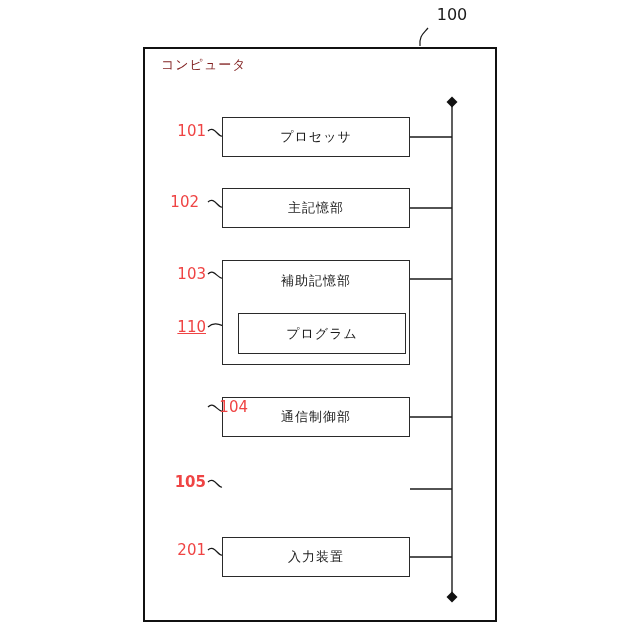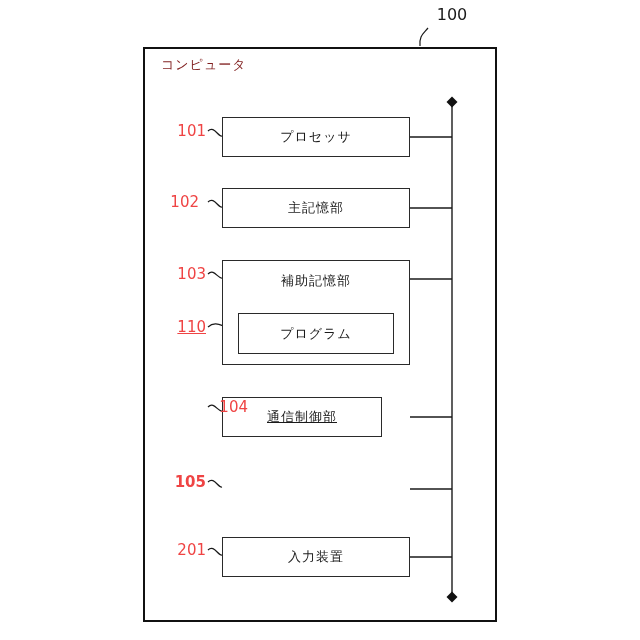--- a/index.html
+++ b/index.html
@@ -61,22 +61,22 @@
     align-items: center;
     justify-content: center;
     font-size: 13px;
     letter-spacing: 1px;
     white-space: nowrap;
   }
   .block-101 { left: 222px; top: 117px; width: 188px; height: 40px; }
   .block-102 { left: 222px; top: 188px; width: 188px; height: 40px; }
   .block-103 { left: 222px; top: 260px; width: 188px; height: 105px;
                align-items: flex-start; padding-top: 11px; }
-  .block-110 { left: 238px; top: 313px; width: 156px; height: 41px; }
-  .block-104 { left: 222px; top: 397px; width: 160px; height: 40px; text-decoration: underline; }
+  .block-110 { left: 238px; top: 313px; width: 168px; height: 41px; }
+  .block-104 { left: 222px; top: 397px; width: 188px; height: 40px; }
   .block-105 { left: 222px; top: 468px; width: 188px; height: 40px; }
   .block-106 { left: 222px; top: 537px; width: 188px; height: 40px; }
   .ref-num {
     position: absolute;
     width: 36px;
     text-align: right;
     font-size: 15px;
     color: #ef4444;
   }
   .ref-101 { left: 170px; top: 122px; }

